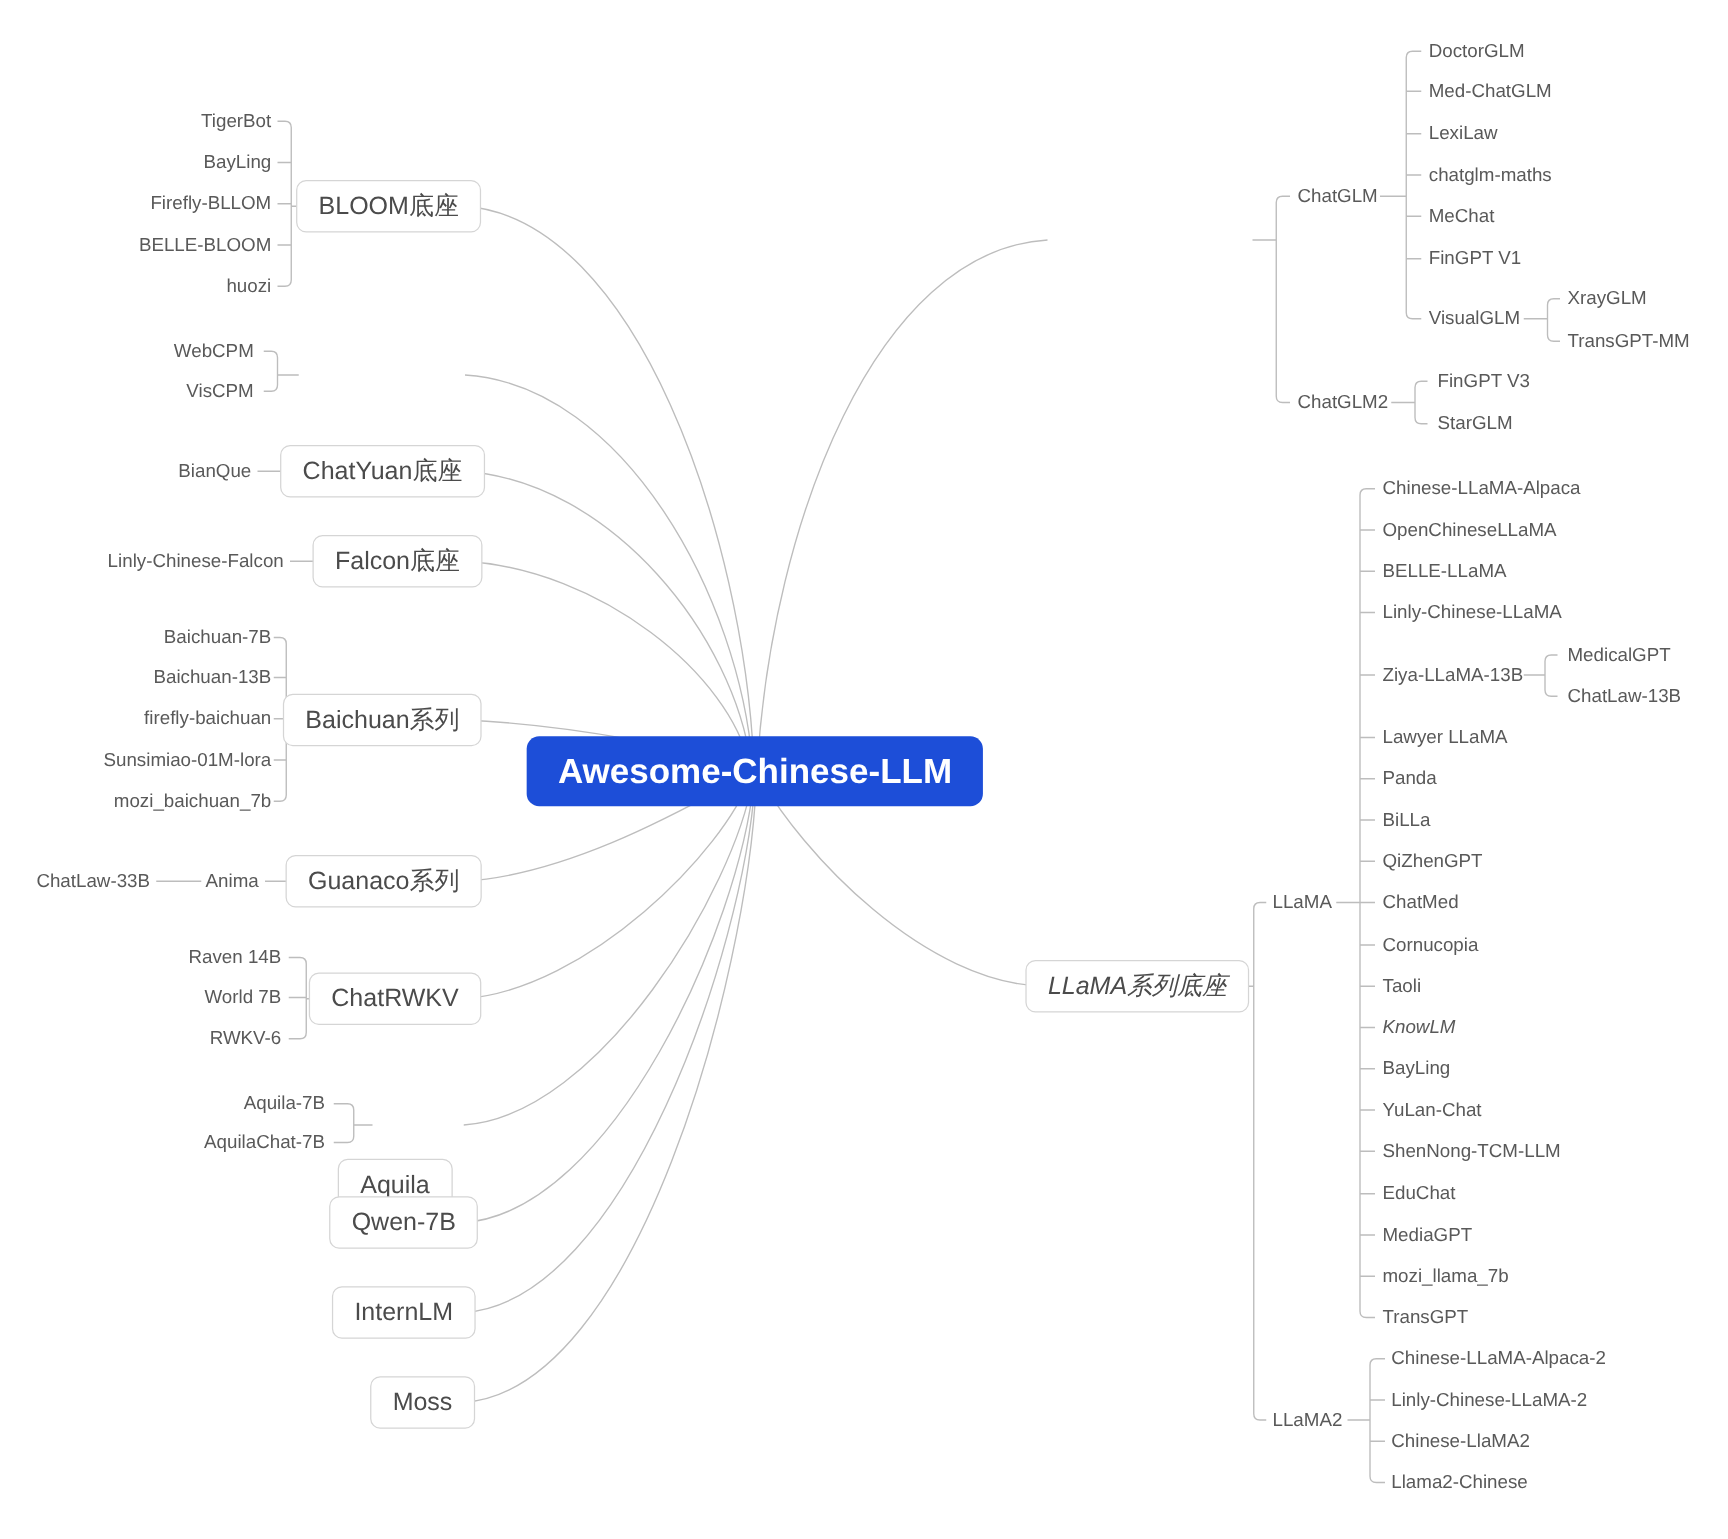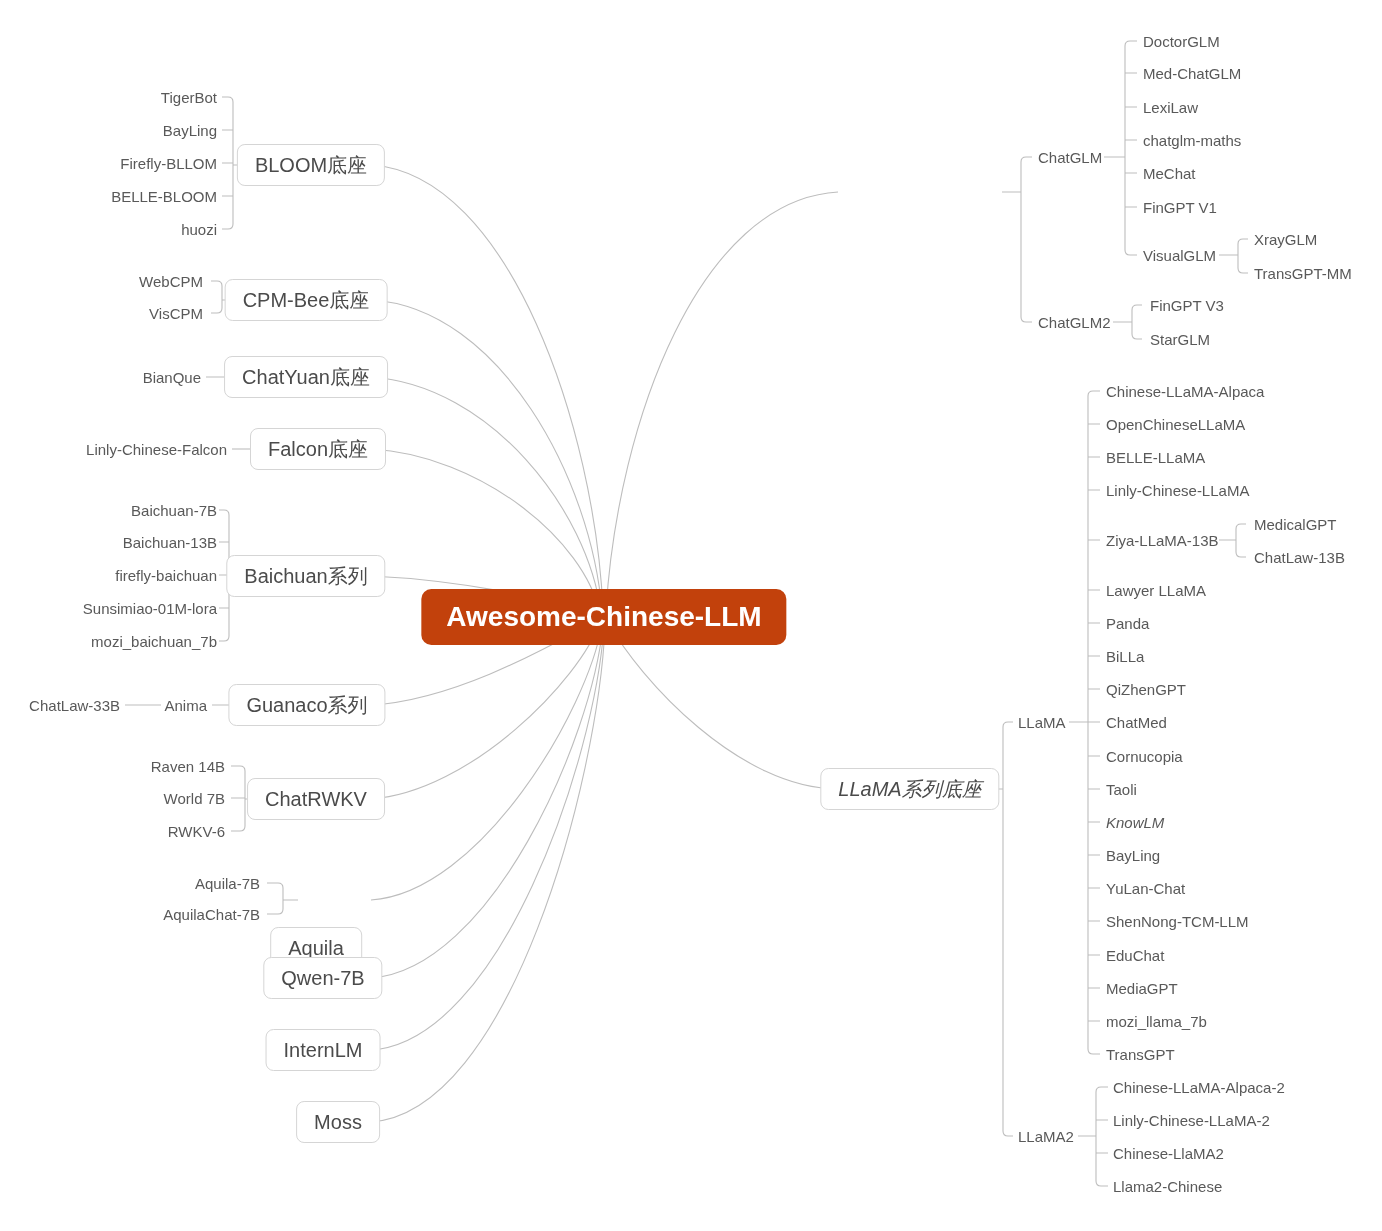--- a/index.html
+++ b/index.html
@@ -62,24 +62,23 @@
     <path d="M1002,192 L1021,192 M1032,157 L1026,157 Q1021,157 1021,162 L1021,317 Q1021,322 1026,322 L1032,322"></path>
     <path d="M1104,157 L1125,157 M1137,41 L1130,41 Q1125,41 1125,46 L1125,250 Q1125,255 1130,255 L1137,255 M1125,73 L1137,73 M1125,107 L1137,107 M1125,140 L1137,140 M1125,173 L1137,173 M1125,207 L1137,207"></path>
     <path d="M1219,255 L1238,255 M1248,239 L1243,239 Q1238,239 1238,244 L1238,268 Q1238,273 1243,273 L1248,273"></path>
     <path d="M1113,322 L1132,322 M1142,305 L1137,305 Q1132,305 1132,310 L1132,334 Q1132,339 1137,339 L1142,339"></path>
     <path d="M982,789 L1003,789 M1013,722 L1008,722 Q1003,722 1003,727 L1003,1131 Q1003,1136 1008,1136 L1013,1136"></path>
     <path d="M1069,722 L1088,722 M1100,391 L1093,391 Q1088,391 1088,396 L1088,1049 Q1088,1054 1093,1054 L1100,1054 M1088,424 L1100,424 M1088,457 L1100,457 M1088,490 L1100,490 M1088,540 L1100,540 M1088,590 L1100,590 M1088,623 L1100,623 M1088,656 L1100,656 M1088,689 L1100,689 M1088,722 L1100,722 M1088,756 L1100,756 M1088,789 L1100,789 M1088,822 L1100,822 M1088,855 L1100,855 M1088,888 L1100,888 M1088,921 L1100,921 M1088,955 L1100,955 M1088,988 L1100,988 M1088,1021 L1100,1021"></path>
     <path d="M1219,540 L1236,540 M1246,524 L1241,524 Q1236,524 1236,529 L1236,552 Q1236,557 1241,557 L1246,557"></path>
     <path d="M1078,1136 L1096,1136 M1108,1087 L1101,1087 Q1096,1087 1096,1092 L1096,1181 Q1096,1186 1101,1186 L1108,1186 M1096,1120 L1108,1120 M1096,1153 L1108,1153"></path>
   </svg>
 
-  <div class="node root" style="left: 604px; top: 617px; background: #c2410c;">Awesome-Chinese-LLM</div>
+  <div class="node root" style="left: 604px; top: 617px; background: #1d4ed8;">Awesome-Chinese-LLM</div>
 
   <div class="node box" style="left:311px;top:165px;">BLOOM底座</div>
-  <div class="node box" style="left:306px;top:300px;">CPM-Bee底座</div>
   <div class="node box" style="left:306px;top:377px;">ChatYuan底座</div>
   <div class="node box" style="left:318px;top:449px;">Falcon底座</div>
   <div class="node box" style="left:306px;top:576px;">Baichuan系列</div>
   <div class="node box" style="left:307px;top:705px;">Guanaco系列</div>
   <div class="node box" style="left:316px;top:799px;">ChatRWKV</div>
   <div class="node box" style="left:316px;top:900px;margin-top:48px;">Aquila</div>
   <div class="node box" style="left:323px;top:978px;">Qwen-7B</div>
   <div class="node box" style="left:323px;top:1050px;">InternLM</div>
   <div class="node box" style="left:338px;top:1122px;">Moss</div>
 

